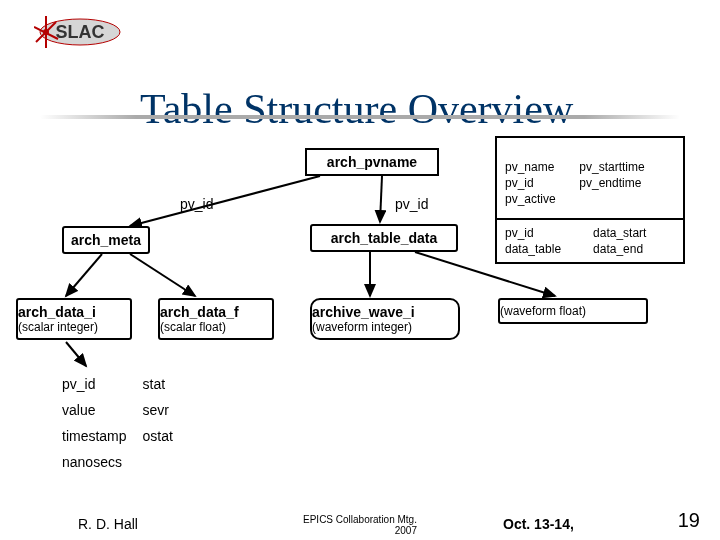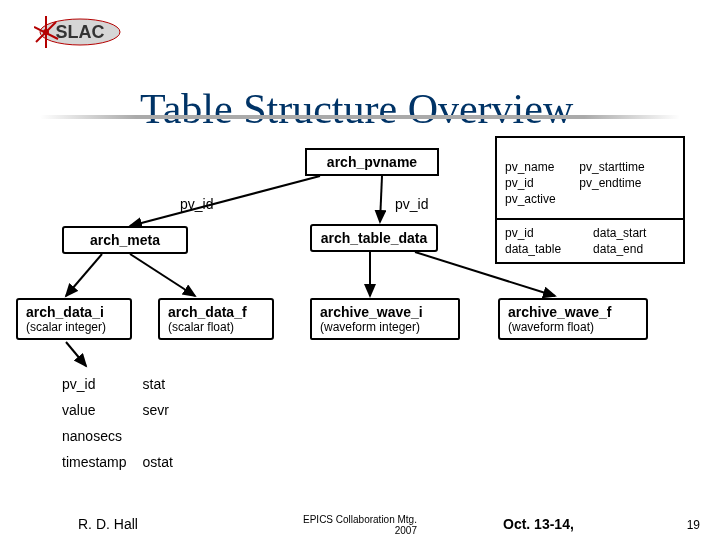--- a/index.html
+++ b/index.html
@@ -31,21 +31,21 @@
     left: 40px;
     width: 640px;
     height: 4px;
     border-radius: 4px;
     background: linear-gradient(90deg, rgba(200,200,200,0) 0%, #aaa 15%, #aaa 85%, rgba(200,200,200,0) 100%);
   }
   .box {
     position: absolute;
     border: 2px solid #000;
     background: #fff;
-    padding: 4px 8px;
+    padding: 4px 0;
     font-size: 14px;
   }
   .box.small { font-size: 12px; padding: 2px 4px; }
   .label-off {
     position: absolute;
     font-size: 14px;
   }
   .footer-left {
     position: absolute;
     bottom: 8px;
@@ -65,21 +65,21 @@
     position: absolute;
     bottom: 8px;
     left: 503px;
     font-size: 14px;
     font-weight: bold;
   }
   .footer-page {
     position: absolute;
     bottom: 8px;
     right: 20px;
-    font-size: 12px;
+    font-size: 20px;
     margin-left: 31px;
   }
   .meta-table {
     position: absolute;
     top: 370px;
     left: 60px;
     font-size: 14px;
   }
   .meta-table td { padding: 4px 14px 4px 0; text-align:left}
 </style>
@@ -138,23 +138,23 @@
   <line x1="370" y1="252" x2="370" y2="296" stroke="#000" stroke-width="2" marker-end="url(#ah)"></line>
 
   <line x1="415" y1="252" x2="555" y2="296" stroke="#000" stroke-width="2" marker-end="url(#ah)"></line>
 
   <line x1="66" y1="342" x2="86" y2="366" stroke="#000" stroke-width="2" marker-end="url(#ah)"></line>
 </svg>
 
 <div class="label-off" style="top:196px;left:180px">pv_id</div>
 <div class="label-off" style="top:196px;left:395px">pv_id</div>
 
-<div class="box" style="top:226px;left:62px;width:126px;text-align:center;font-weight:bold;border-radius:3px">arch_meta</div>
-
-<div class="box" style="top:224px;left:310px;width:128px;text-align:center;font-weight:bold;border-radius:3px">arch_table_data</div>
+<div class="box" style="top:226px;left:62px;width:88px;text-align:center;font-weight:bold;border-radius:3px">arch_meta</div>
+
+<div class="box" style="top:224px;left:310px;width:148px;text-align:center;font-weight:bold;border-radius:3px">arch_table_data</div>
 
 <div class="box small" style="top:218px;left:495px;width:190px;padding:4px 6px">
   <table style="width:100%;font-size:12px">
       <tbody>
     <tr>
           <td>pv_id</td>
           <td>data_start</td>
         </tr>
     <tr>
           <td>data_table</td>
@@ -167,47 +167,46 @@
 <div class="box" style="top:298px;left:16px;width:116px;border-radius:3px">
   <div style="font-weight:bold">arch_data_i</div>
   <div style="font-size:12px">(scalar integer)</div>
 </div>
 
 <div class="box" style="top:298px;left:158px;width:116px;border-radius:3px">
   <div style="font-weight:bold">arch_data_f</div>
   <div style="font-size:12px">(scalar float)</div>
 </div>
 
-<div class="box" style="top:298px;left:310px;width:150px;border-radius:2px">
+<div class="box" style="top:298px;left:310px;width:150px;border-radius:10px">
   <div style="font-weight:bold">archive_wave_i</div>
   <div style="font-size:12px">(waveform integer)</div>
 </div>
 
 <div class="box" style="top:298px;left:498px;width:150px;border-radius:3px">
-  <div style="font-weight:bold">archive_wave_f</div>
   <div style="font-size:12px">(waveform float)</div>
 </div>
 
 <table class="meta-table">
   <tbody>
     <tr>
         <td>pv_id</td>
         <td>stat</td>
       </tr>
     <tr>
         <td>value</td>
         <td>sevr</td>
       </tr>
     <tr>
+        <td>timestamp</td>
+        <td>ostat</td>
+      </tr>
+    <tr>
         <td>nanosecs</td>
         <td></td>
-      </tr>
-    <tr>
-        <td>timestamp</td>
-        <td>ostat</td>
       </tr>
   </tbody>
 </table>
 
 <div class="footer-left">R. D. Hall</div>
 <div class="footer-center">EPICS Collaboration Mtg.
 2007</div>
 <div class="footer-date">Oct. 13-14,</div>
 <div class="footer-page">19</div>
 

